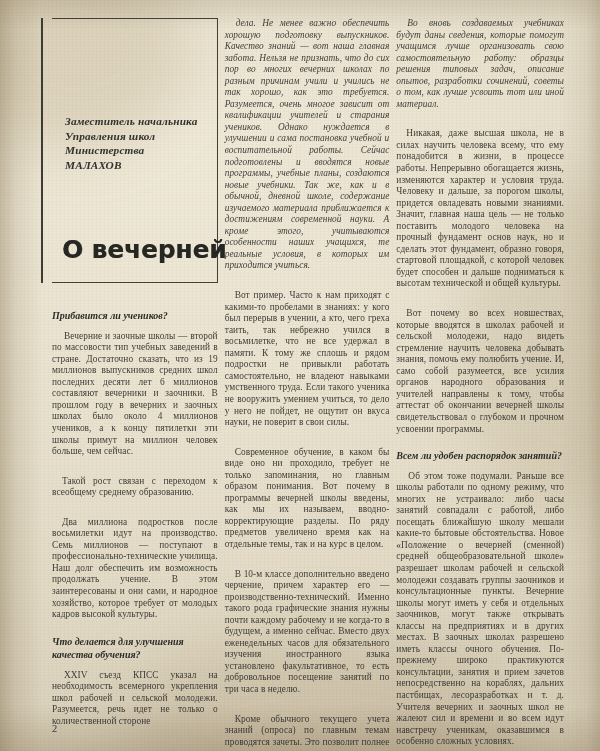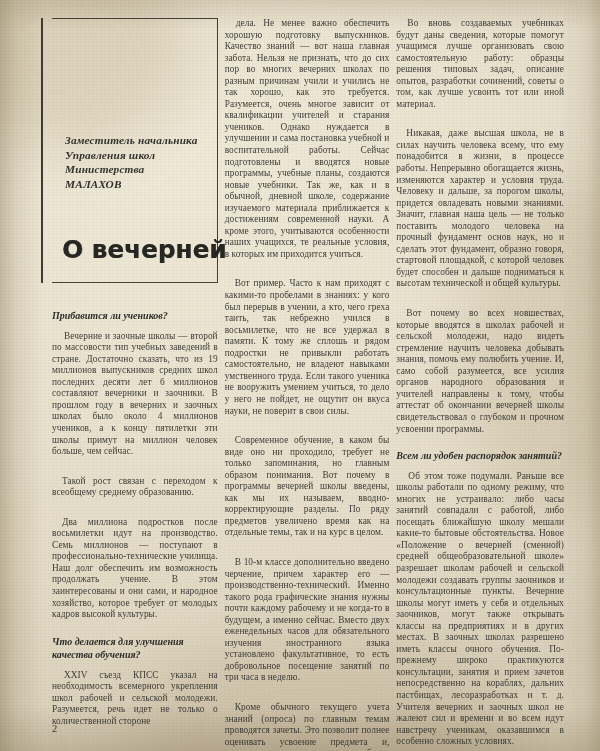--- a/index.html
+++ b/index.html
@@ -82,21 +82,21 @@
     position: absolute;
     left: -11px;
     top: -1.4px;
     bottom: -1.4px;
     width: 2.2px;
     background: #3c3c37;
   }
   .kicker {
     position: absolute;
     left: 13px;
-    top: 114px;
+    top: 95px;
     right: 4px;
     font-style: italic;
     font-weight: bold;
     font-size: 11.3px;
     line-height: 14.6px;
     letter-spacing: .15px;
     color: #32322d;
   }
   .kicker div { white-space: nowrap; }
   .headline {
@@ -129,21 +129,21 @@
     font-size: 9.35px;
     line-height: 11.55px;
     text-align: justify;
     text-indent: 10px;
     color: #30302c;
     -webkit-font-smoothing: none;
     letter-spacing: .05px;
   }
   p.body + p.body { margin-top: 18px; }
   p.body.first { text-indent: 12px; }
-  .col-2 p.body:first-child, .col-3 p.body:first-child { text-indent: 11px; }
+  .col-2 p.body:first-child, .col-3 p.body:first-child { text-indent: 11px; font-style: italic; }
 
   
   .folio {
     position: absolute;
     left: 52px;
     bottom: 17px;
     font-size: 10.5px;
     color: #3a3a35;
     font-family: "Liberation Serif", serif;
   }

